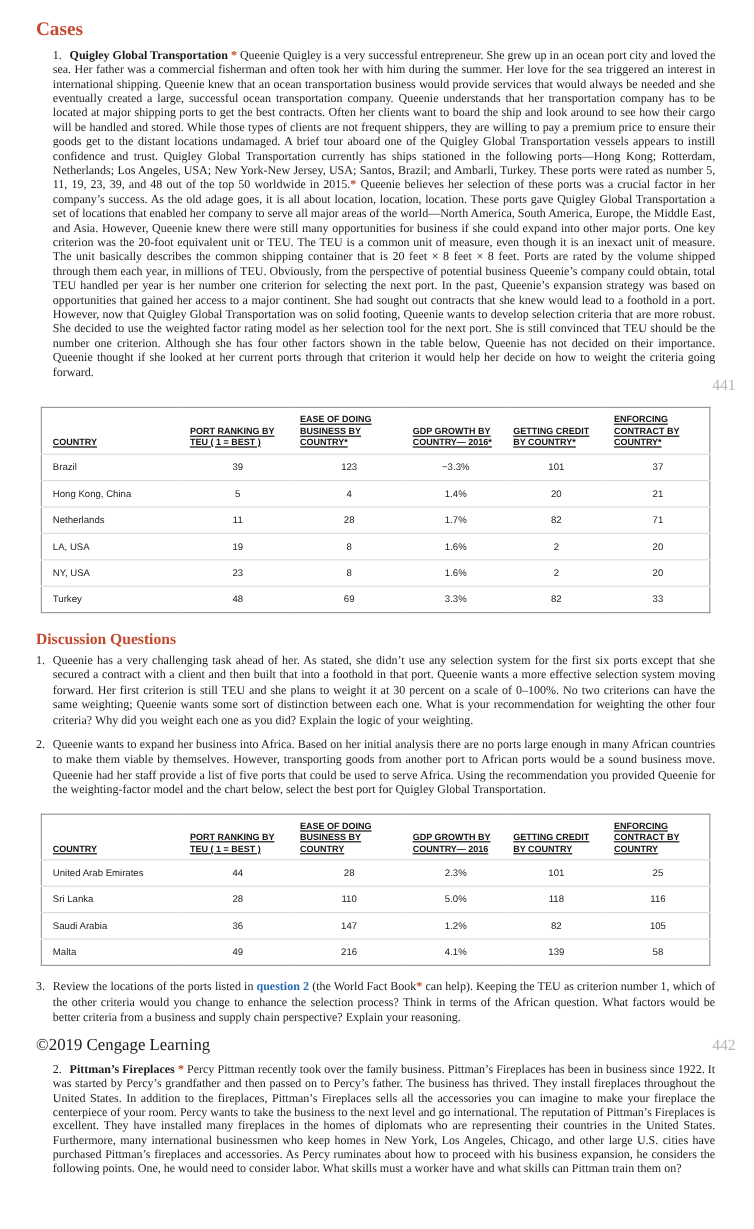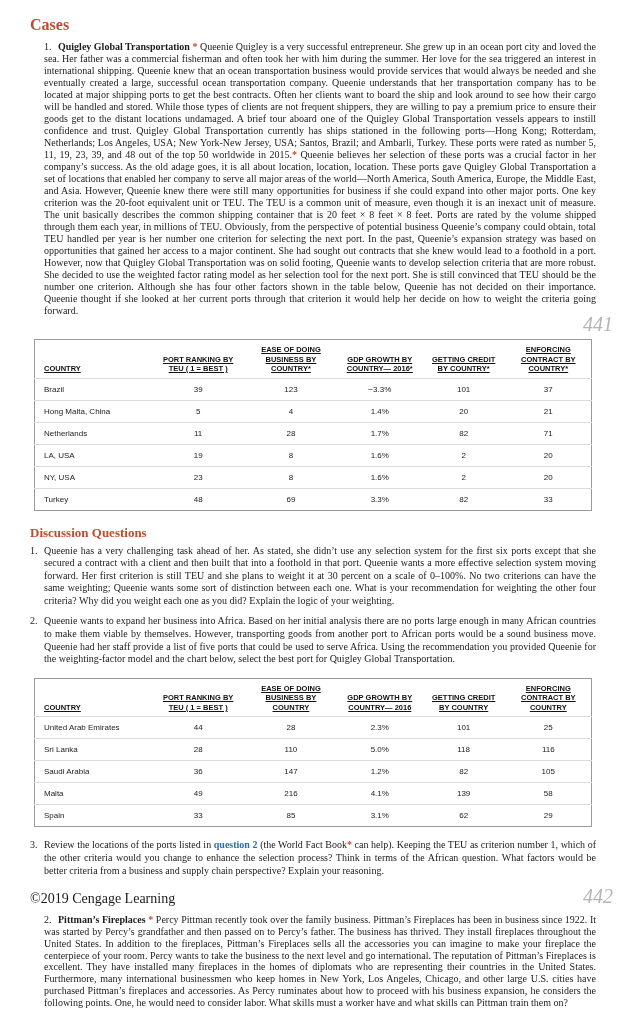--- a/index.html
+++ b/index.html
@@ -16,32 +16,32 @@
   .h-dq    { color:#c24a2e; font-size:13px; font-weight:bold; margin:14px 0 4px 0; }
 
   .case { margin-left:14px; font-size:10px; line-height:12px; text-align:justify; }
   .case1 { min-height:286px; }
   .case2 { margin-top:6px; line-height:11.8px; }
   .num { display:inline-block; width:14px; }
   .case-title { font-weight:bold; }
   .ast { color:#c24a2e; font-weight:bold; text-decoration:none; cursor:pointer; }
   .qlink { color:#2a6cb0; font-weight:bold; text-decoration:none; cursor:pointer; }
 
-  .pagenum { color:#b4b4b4; font-size:20px;font-style:italic; }
+  .pagenum { color:#b4b4b4; font-size:13px; }
   #pg441 { position:absolute; top:313px; right:15px; }
 
   table {
     width:558px; margin:12px auto 0;
     border-collapse:collapse; border:1px solid #9a9a9a;
     font-family:"Liberation Sans", sans-serif; background:#fff;
   }
   thead tr { border-bottom:1px solid #9a9a9a; }
   th {
     font-size:7.5px; font-weight:bold; line-height:9.5px; color:#111;
-    text-decoration:underline; vertical-align:bottom; text-align:center;
+    text-decoration:underline; vertical-align:bottom; text-align:left;
     padding:5px 6px 4px;
   }
   th.left, td.left { text-align:left; padding-left:9px; }
   td {
     font-size:8px; color:#222; text-align:center;
     padding:6px 6px; border-top:1px solid #dcdcdc;
   }
   tr.u td { }
 
   .dq { font-size:10px; line-height:12.6px; text-align:justify; padding-left:14px; text-indent:-14px; margin-bottom:8px; }
@@ -84,21 +84,21 @@
     <tbody>
       <tr>
           <td class="left">Brazil</td>
           <td>39</td>
           <td>123</td>
           <td>−3.3%</td>
           <td>101</td>
           <td>37</td>
         </tr>
       <tr>
-          <td class="left">Hong Malta, China</td>
+          <td class="left">Hong Kong, China</td>
           <td>5</td>
           <td>4</td>
           <td>1.4%</td>
           <td>20</td>
           <td>21</td>
         </tr>
       <tr>
           <td class="left">Netherlands</td>
           <td>11</td>
           <td>28</td>
@@ -184,28 +184,20 @@
           <td>105</td>
         </tr>
       <tr>
           <td class="left">Malta</td>
           <td>49</td>
           <td>216</td>
           <td>4.1%</td>
           <td>139</td>
           <td>58</td>
         </tr>
-      <tr class="u">
-          <td class="left">Spain</td>
-          <td>33</td>
-          <td>85</td>
-          <td>3.1%</td>
-          <td>62</td>
-          <td>29</td>
-        </tr>
     </tbody>
   </table>
 
   <p class="dq" style="margin-top:12px"><span class="num">3.</span><span>Review the locations of the ports listed in </span><a class="qlink">question 2</a><span> (the World Fact Book</span><a class="ast">*</a><span> can help). Keeping the TEU as criterion number 1, which of the other criteria would you change to enhance the selection process? Think in terms of the African question. What factors would be better criteria from a business and supply chain perspective? Explain your reasoning.</span></p>
 
   <div class="foot">
     <span class="copyright">©2019 Cengage Learning</span>
     <span class="pagenum">442</span>
   </div>
 

